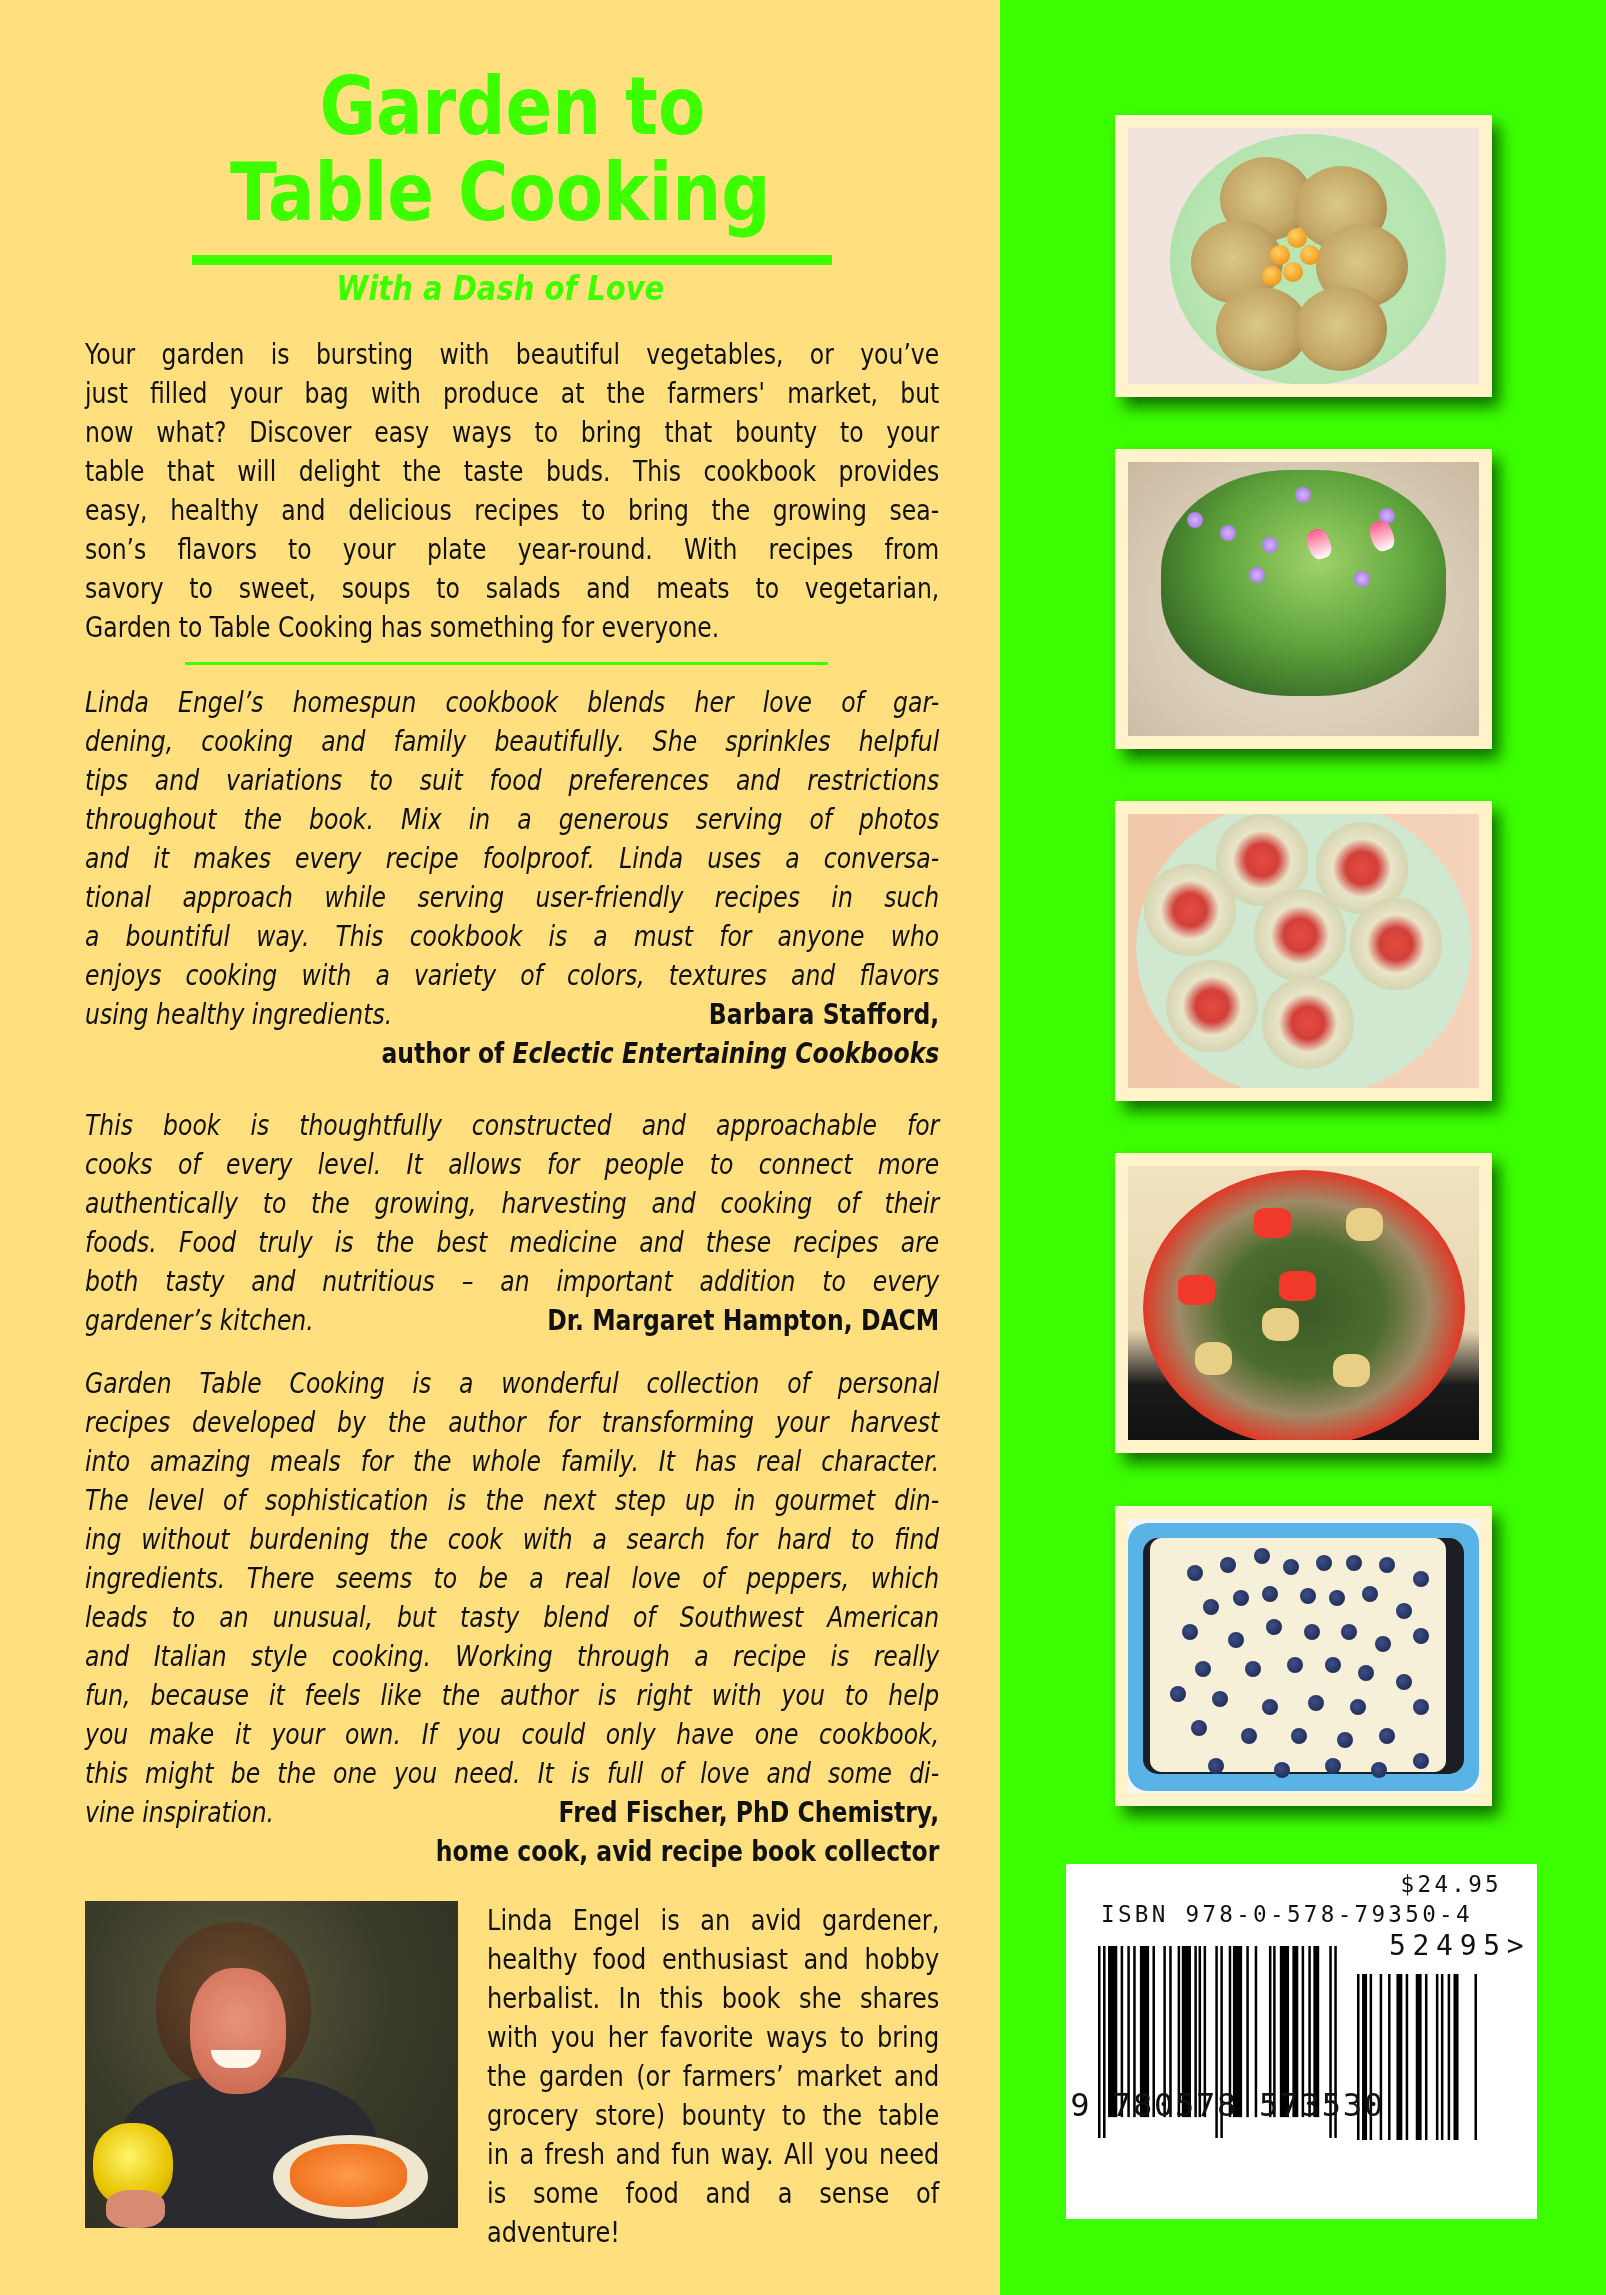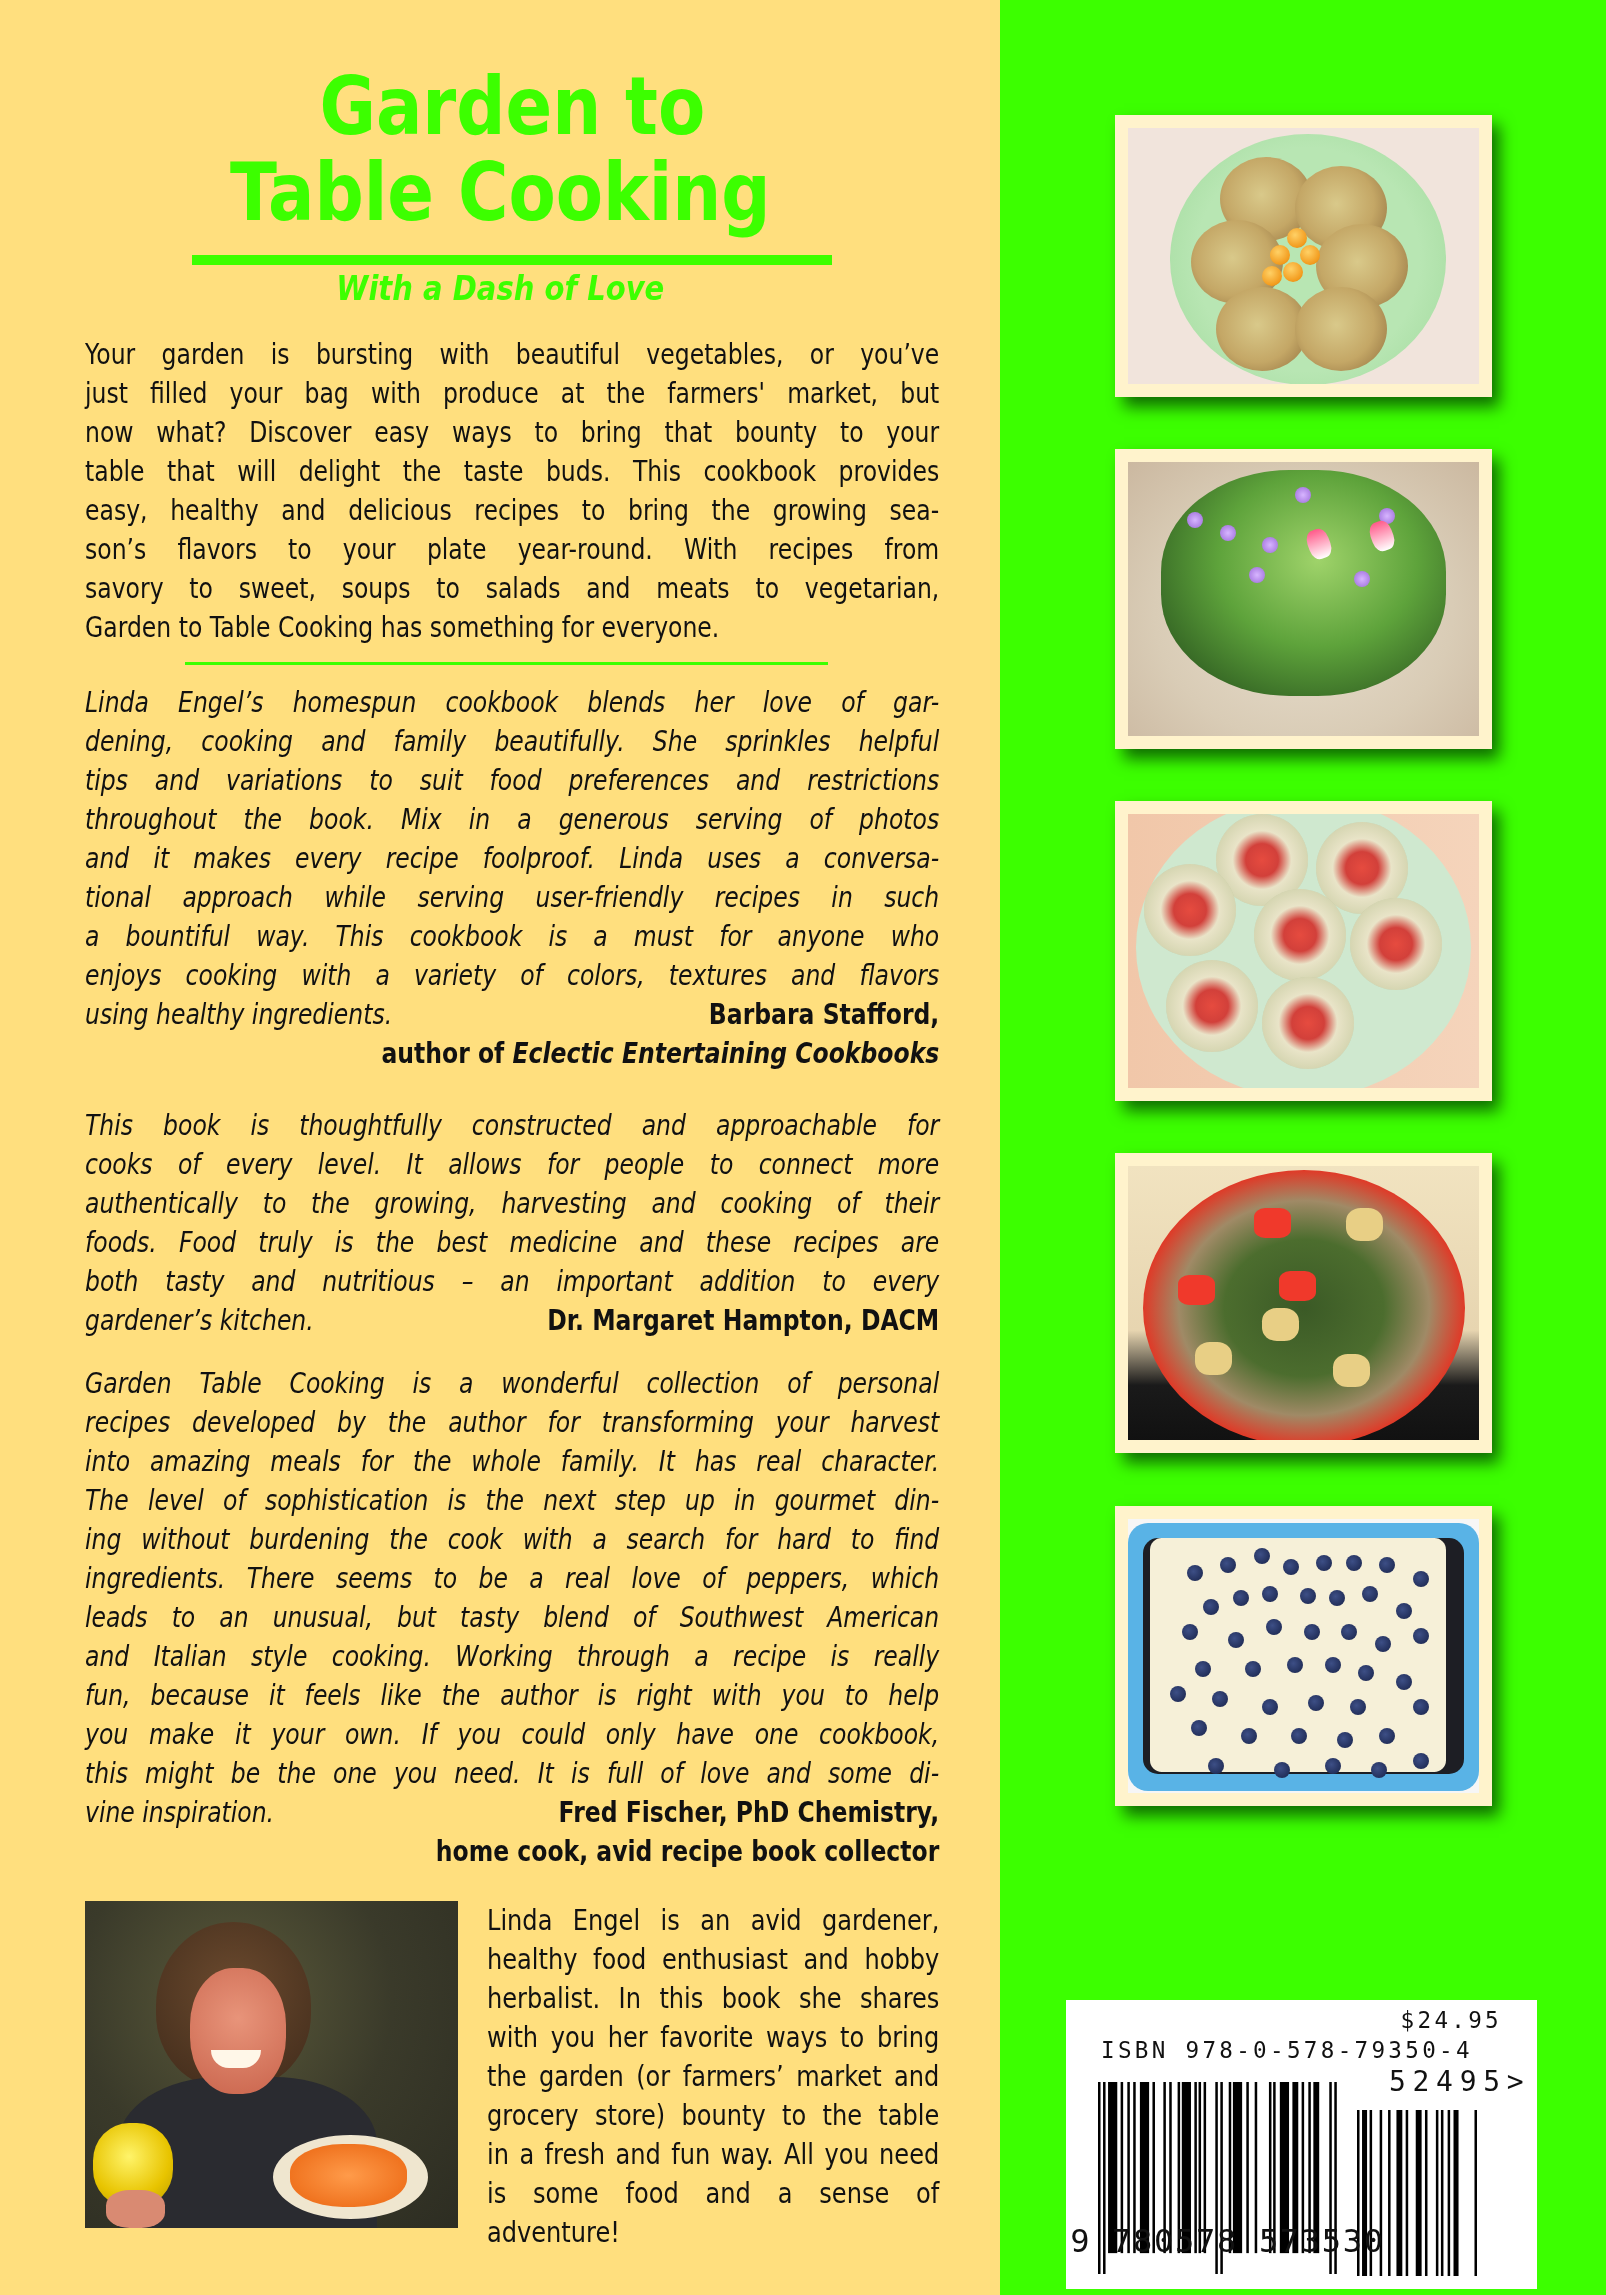--- a/index.html
+++ b/index.html
@@ -87,21 +87,21 @@
   .ph4 .pepper { position:absolute; width: 37px; height: 30px; border-radius: 30%; background: #f0392b; }
   .ph4 .potato { position:absolute; width: 37px; height: 33px; border-radius: 40%; background: #e8cf85; }
   
   .ph5 { background: #f6f6f6; }
   .ph5 .dish { position:absolute; left: 0; top: 4.2px; width: 351px; height: 268px; border-radius: 20px; background: #59b3e6; }
   .ph5 .inner { position:absolute; left: 15px; top: 15px; right: 15px; bottom: 16.7px; border-radius: 15px; background: #1d1e24; }
   .ph5 .cream { position:absolute; left: 22px; top: 15px; right: 33px; bottom: 18.4px; border-radius: 11.7px; background: #f6f0d8; }
   .ph5 .bb { position:absolute; width: 16.7px; height: 16.7px; border-radius: 50%; background: radial-gradient(circle at 40% 40%, #3d4f86, #1f2b55 80%); }
   
   .barcode-box {
-    position: absolute; left: 1066px; top: 2000px; width: 471px; height: 289px;
+    position: absolute; left: 1066px; top: 1864px; width: 471px; height: 355px;
     background: #ffffff;
   }
   .bc-price, .bc-isbn, .bc-ean5, .bc-digits {
     position: absolute; font-family: "DejaVu Sans Mono", monospace; color: #111; white-space: nowrap;
   }
   .bc-price { right: 35px; top: 6.7px; font-size: 22.6px; letter-spacing: 3.3px; }
   .bc-isbn { left: 35px; top: 37px; font-size: 22.6px; letter-spacing: 3.3px; }
   .bc-ean5 { right: 6.7px; top: 65px; font-size: 28px; letter-spacing: 6.7px; }
   .bc-digits { left: 4.2px; top: 222px; font-size: 32px; letter-spacing: 1.7px; }
   .bars-main {

